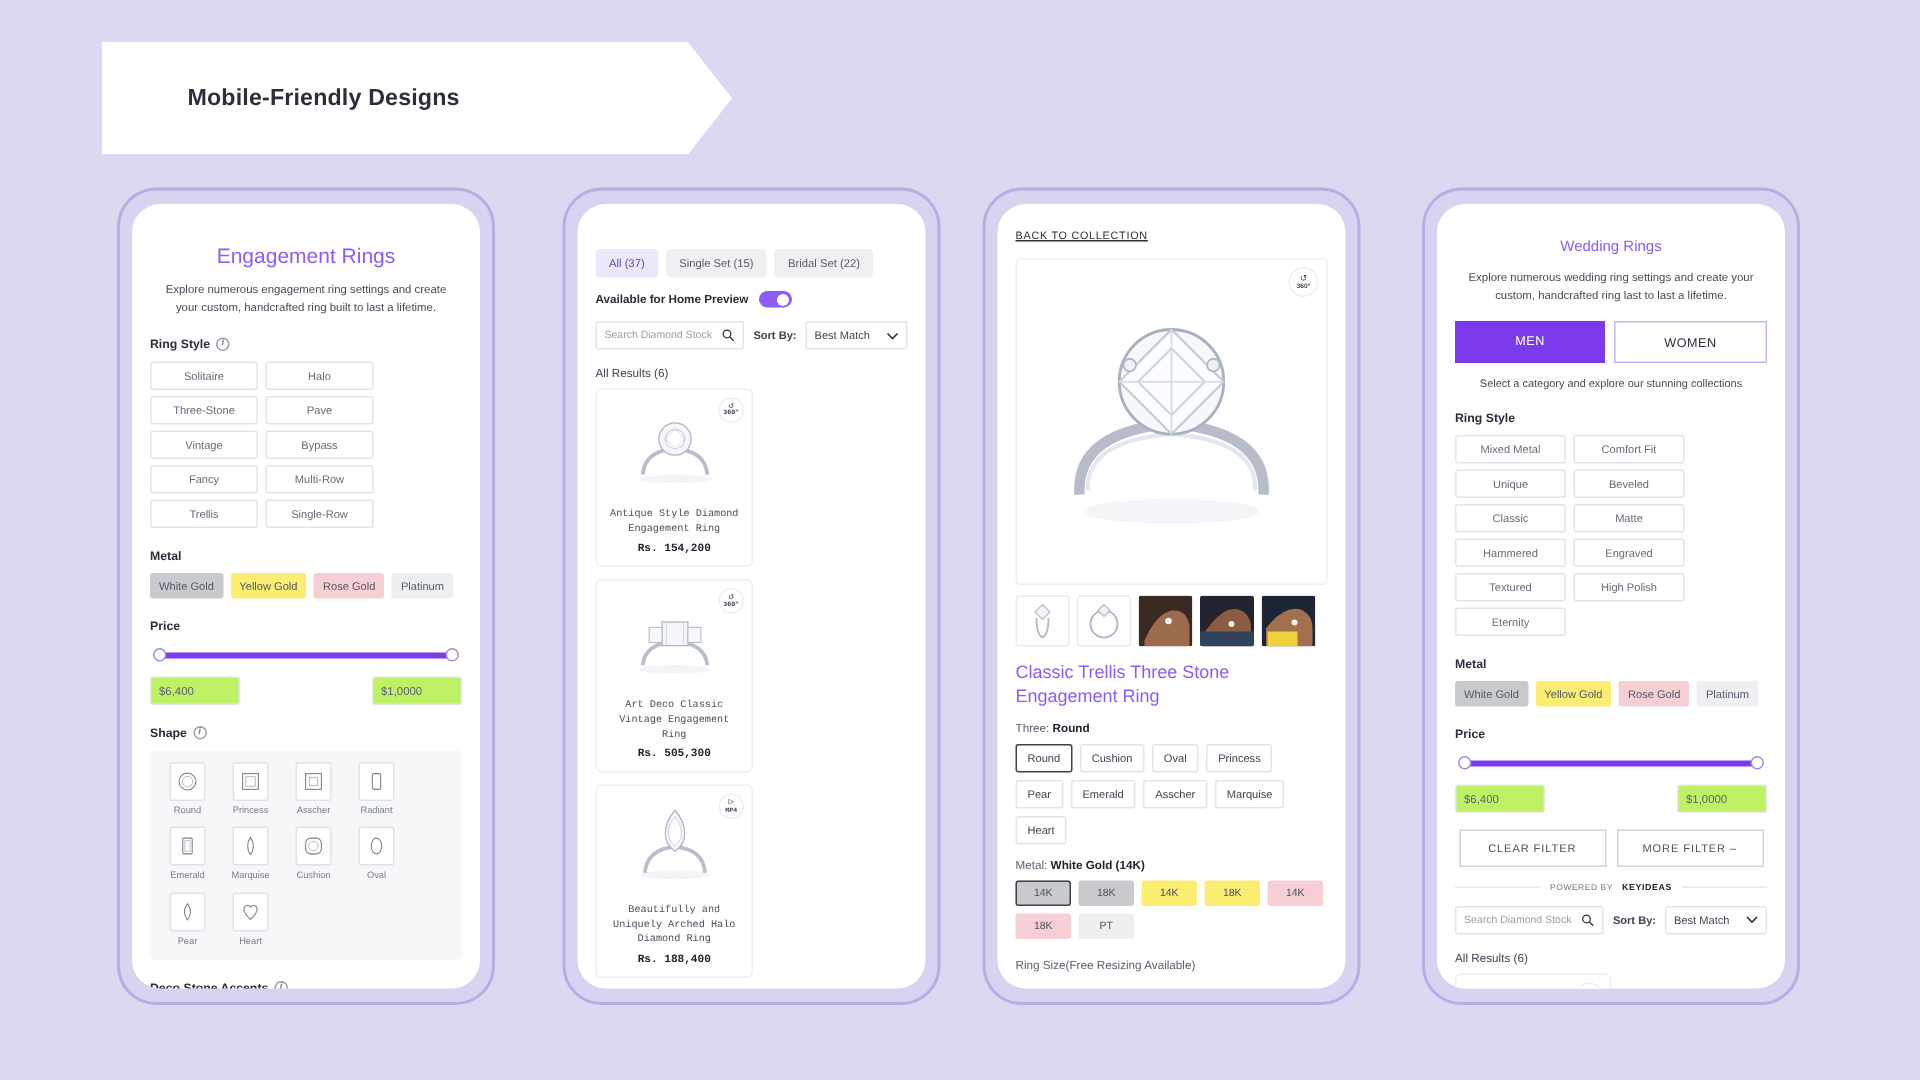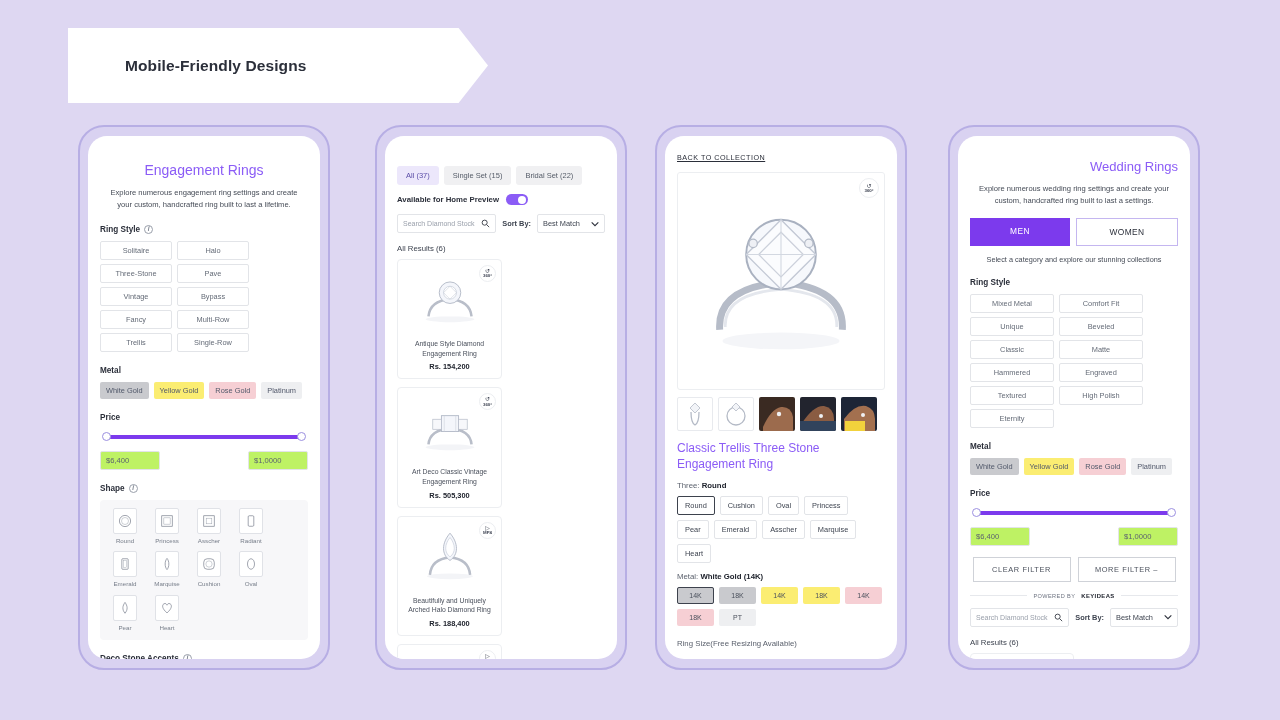--- a/index.html
+++ b/index.html
@@ -32,21 +32,21 @@
   .phone.p2 { left: 375px; }
   .phone.p3 { left: 655px; }
   .phone.p4 { left: 948px; }
   .screen {
     width: 100%; height: 100%; background: #fff;
     border-radius: 19px; overflow: hidden; position: relative;
     padding: 10px 12px;
   }
   
   .ptitle { color: #8b5cf6; font-size: 14px; text-align: center; margin-top: 16px; }
-  .ptitle.small { font-size: 13px; margin-top: 13px; text-align: right; }
+  .ptitle.small { font-size: 10px; margin-top: 13px; }
   .psub {
     font-size: 7.6px; color: #454b56; text-align: center;
     line-height: 1.55; margin-top: 9px; padding: 0 8px;
   }
   .sect-h {
     font-size: 8.2px; font-weight: bold; color: #2b2f3a;
     display: flex; align-items: center; gap: 4px; margin: 14px 0 7px;
   }
   .ico-i {
     width: 9px; height: 9px; border: 1px solid #9aa0ab; border-radius: 50%;
@@ -123,21 +123,21 @@
   .sortlbl { font-size: 7.4px; color: #3e4450; font-weight: bold; }
   .select-box {
     display: flex; align-items: center; justify-content: space-between; gap: 6px;
     border: 1px solid #e2e4e8; border-radius: 2px; padding: 4px 5px; min-width: 68px;
   }
   .select-box span { font-size: 7.4px; color: #3e4450; }
   .results-lbl { font-size: 7.8px; color: #3e4450; margin: 11px 0 6px; }
   .cards { display: flex; flex-wrap: wrap; gap: 8px; }
   .card {
     width: 105px; border: 1px solid #eceef1; border-radius: 4px;
-    background: #fff; overflow: hidden; position: relative;
+    background: #fff; overflow: hidden; position: relative; font-family: Liberation Mono, monospace;
   }
   .card-img {
     height: 74px; position: relative; display: flex;
     align-items: center; justify-content: center;
   }
   .badge {
     position: absolute; right: 5px; top: 5px; width: 17px; height: 17px;
     border-radius: 50%; background: #fff; border: 1px solid #eceef1;
     display: flex; flex-direction: column; align-items: center; justify-content: center;
     font-size: 4.4px; color: #3b4150; font-weight: bold; line-height: 1.05;
@@ -178,21 +178,21 @@
   .sw.sel { outline: 1.6px solid #3d424d; outline-offset: -1px; }
   
   .gender-row { display: flex; gap: 6px; margin-top: 11px; }
   .gbtn {
     flex: 1; text-align: center; font-size: 8.4px; padding: 8px 0;
     letter-spacing: .4px;
   }
   .gbtn.on { background: #7c3aed; color: #fff; }
   .gbtn.off { border: 1px solid #c4b6f0; color: #2b2f3a; background: #fff; }
   .gnote { font-size: 7.3px; color: #454b56; text-align: center; margin-top: 9px; }
-  .chip.w4 { width: 84px; }
+  .chip.w4 { width: 74px; }
   .fbtn-row { display: flex; gap: 7px; margin-top: 11px; justify-content: center; }
   .fbtn {
     border: 1px solid #cfd2d8; font-size: 7.4px; color: #4a505c;
     padding: 7px 0; width: 98px; text-align: center; letter-spacing: .6px;
   }
   .powered {
     display: flex; align-items: center; gap: 6px; margin-top: 11px;
     font-size: 5.6px; color: #6d7380; letter-spacing: .4px;
   }
   .powered .ln { flex: 1; height: 1px; background: #e6e8ec; }
@@ -568,21 +568,21 @@
         <div class="sw m-plat">PT</div>
       </div>
 
       <div class="dmeta" style="margin-top:13px">Ring Size(Free Resizing Available)</div>
     </div>
   </div>
 
   <div class="phone p4">
     <div class="screen">
       <div class="ptitle small">Wedding Rings</div>
-      <div class="psub">Explore numerous wedding ring settings and create your custom, handcrafted ring built to last a settings.</div>
+      <div class="psub">Explore numerous wedding ring settings and create your custom, handcrafted ring last to last a lifetime.</div>
 
       <div class="gender-row">
         <div class="gbtn on">MEN</div>
         <div class="gbtn off">WOMEN</div>
       </div>
       <div class="gnote">Select a category and explore our stunning collections</div>
 
       <div class="sect-h">
         <span>Ring Style</span>
       </div>

